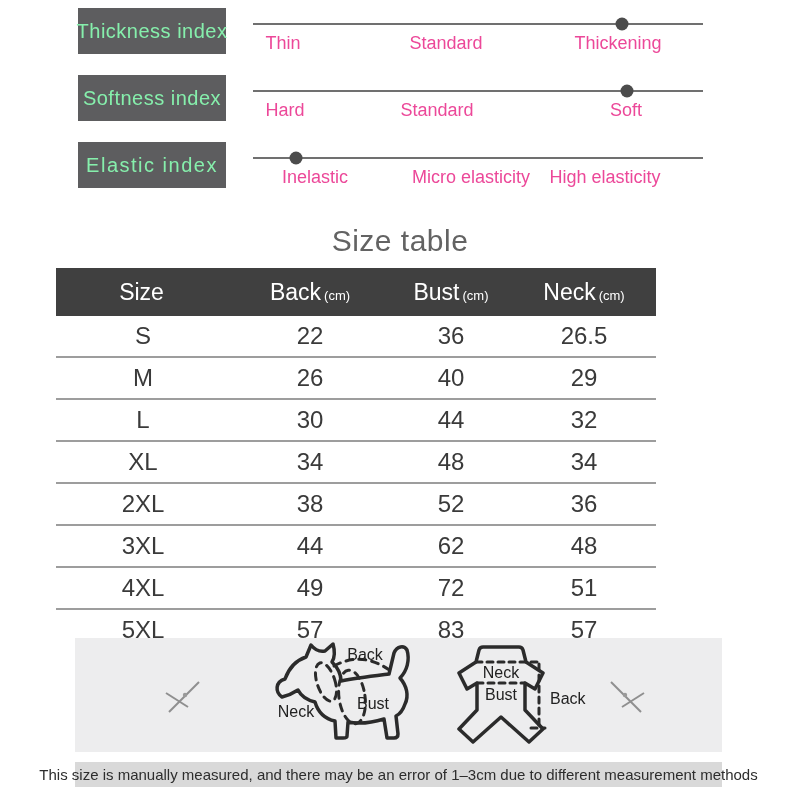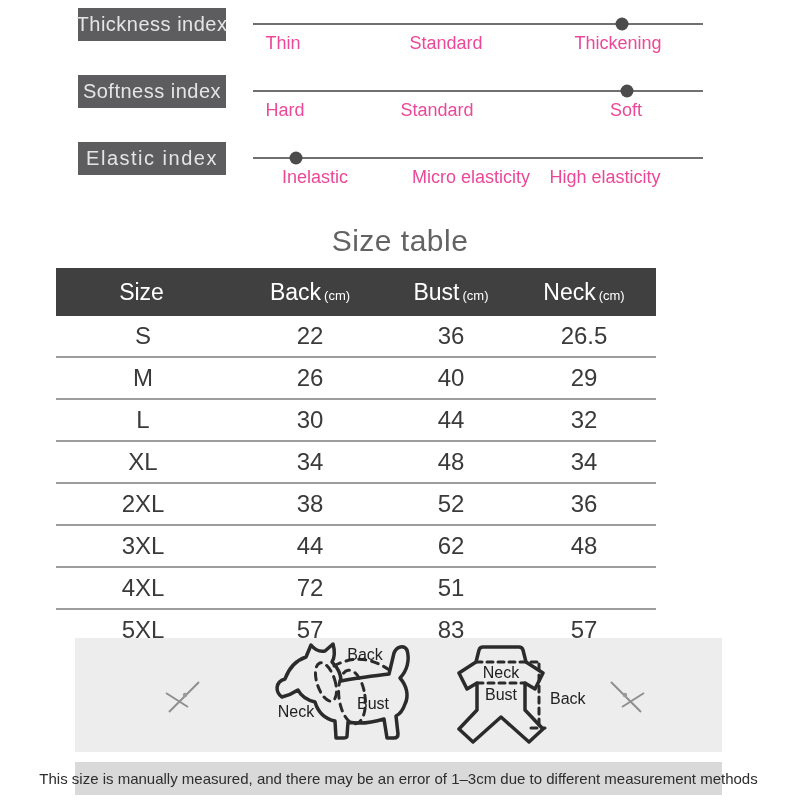--- a/index.html
+++ b/index.html
@@ -8,22 +8,22 @@
     font-family:"Liberation Sans","DejaVu Sans",sans-serif;
     color:#3a3a3a;position:relative;overflow:hidden;
   }
   .page{position:absolute;inset:0;width:800px;height:800px;}
 
   
   .index-section{position:absolute;top:0;left:0;width:800px;height:200px;}
   .index-row{position:absolute;left:0;width:800px;height:62px;}
   .index-row.r0{top:8px;} .index-row.r1{top:75px;} .index-row.r2{top:142px;}
   .index-label-box{
-    position:absolute;left:78px;top:0;width:148px;height:33px;
-    background:#5d5d5f;color:#e5e5e5;display:flex;align-items:center;justify-content:center;
+    position:absolute;left:78px;top:0;width:148px;height:46px;
+    background:#5d5d5f;color:#86efac;display:flex;align-items:center;justify-content:center;
     font-size:20px;letter-spacing:.5px;white-space:nowrap;
   }
   .index-row.r2 .index-label-box{letter-spacing:1.5px;}
   .track{position:absolute;left:253px;top:15px;width:450px;height:2px;background:#707070;}
   .track-dot{
     position:absolute;top:1px;width:13px;height:13px;border-radius:50%;
     background:#4c4c4c;transform:translate(-50%,-50%);
   }
   .scale-label{
     position:absolute;top:25px;transform:translateX(-50%);
@@ -52,21 +52,21 @@
   
   .diagram-panel{position:absolute;top:638px;left:75px;width:647px;height:114px;background:#ededee;}
   .sparkle{position:absolute;top:38px;width:44px;height:44px;}
   .sparkle.left{left:86px;} .sparkle.right{left:530px;}
   .dog-svg{position:absolute;left:193px;top:2px;}
   .garment-svg{position:absolute;left:368px;top:4px;}
   .diag-text{font-size:16px;fill:#222222;font-family:"Liberation Sans","DejaVu Sans",sans-serif;}
 
   
   .footnote-bar{
-    position:absolute;top:762px;left:75px;width:647px;height:33px;background:#d9d9d9;
+    position:absolute;top:762px;left:75px;width:647px;height:25px;background:#d9d9d9;
     display:flex;align-items:center;justify-content:center;
     font-size:15px;color:#2d2d2d;white-space:nowrap;
   }
 </style>
 </head>
 <body>
 
 <div class="page">
 
   <div class="index-section">
@@ -143,20 +143,21 @@
       <div class="cell">36</div>
     </div>
     <div class="st-row">
       <div class="cell">3XL</div>
       <div class="cell">44</div>
       <div class="cell">62</div>
       <div class="cell">48</div>
     </div>
     <div class="st-row">
       <div class="cell">4XL</div>
+      <div class="cell">49</div>
       <div class="cell">72</div>
       <div class="cell">51</div>
     </div>
     <div class="st-row">
       <div class="cell">5XL</div>
       <div class="cell">57</div>
       <div class="cell">83</div>
       <div class="cell">57</div>
     </div>
   </div>

